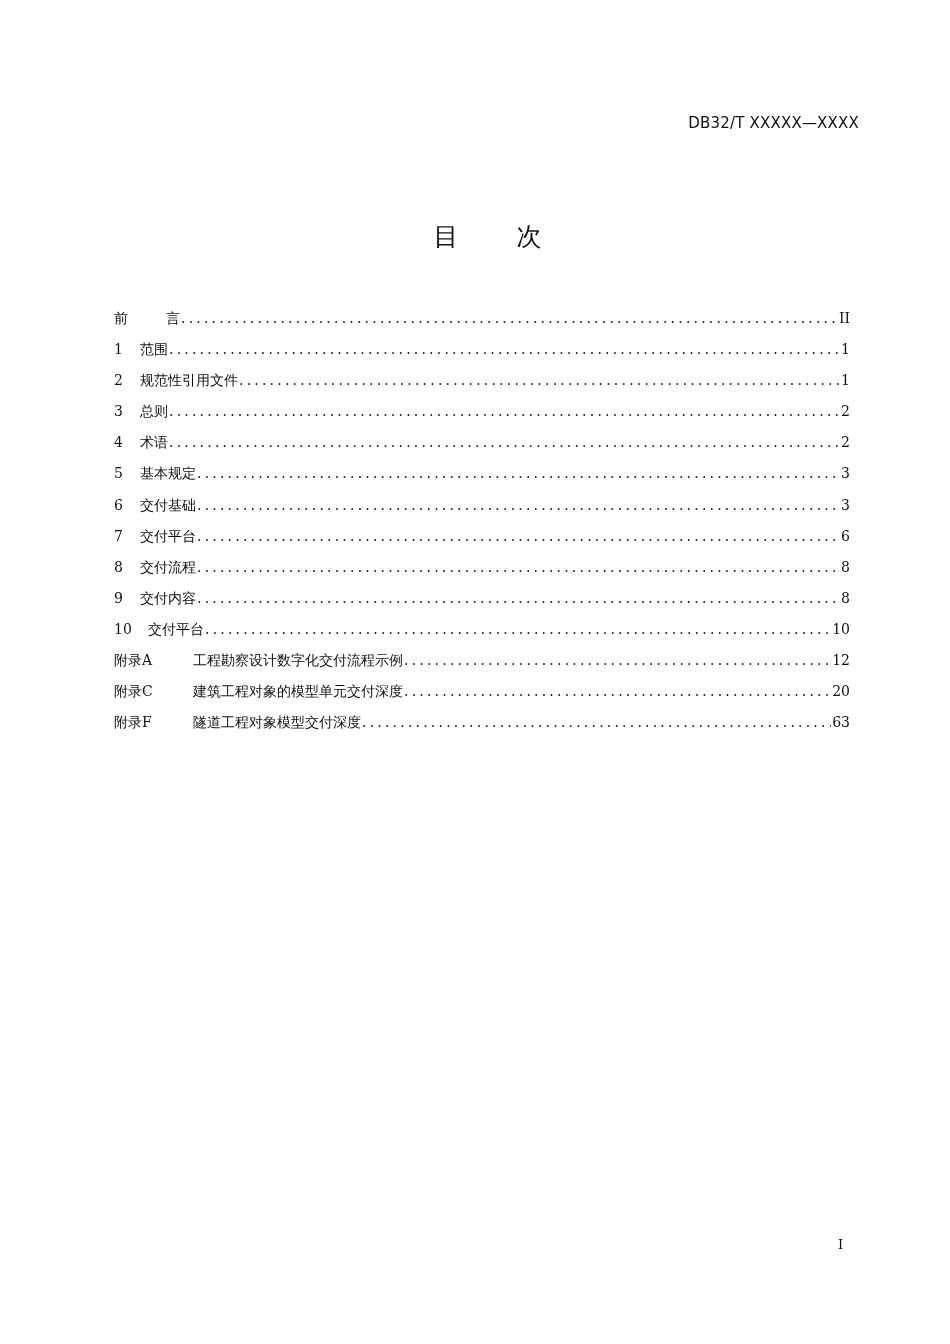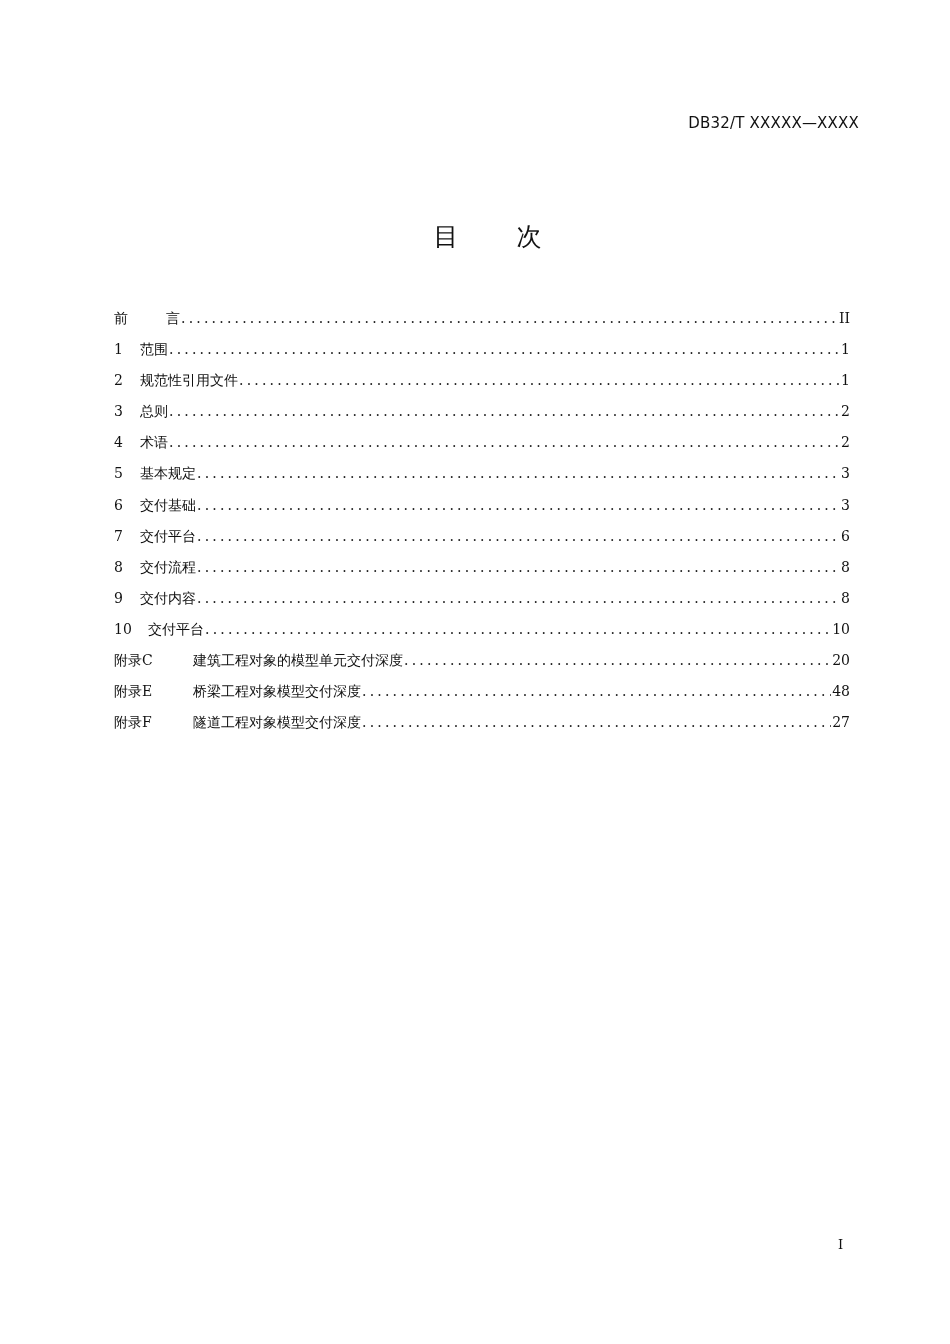--- a/index.html
+++ b/index.html
@@ -94,32 +94,32 @@
     <span class="dots"></span>
     <span class="page">8</span>
   </div>
   <div class="toc-row">
     <span class="num num-chapter-wide">10</span>
     <span class="label">交付平台</span>
     <span class="dots"></span>
     <span class="page">10</span>
   </div>
   <div class="toc-row">
+    <span class="num num-appendix">附录A</span>
+    <span class="label">工程勘察设计数字化交付流程示例</span>
+    <span class="dots"></span>
+    <span class="page">12</span>
+  </div>
+  <div class="toc-row">
     <span class="num num-appendix">附录C</span>
     <span class="label">建筑工程对象的模型单元交付深度</span>
     <span class="dots"></span>
     <span class="page">20</span>
   </div>
   <div class="toc-row">
-    <span class="num num-appendix">附录E</span>
-    <span class="label">桥梁工程对象模型交付深度</span>
-    <span class="dots"></span>
-    <span class="page">48</span>
-  </div>
-  <div class="toc-row">
     <span class="num num-appendix">附录F</span>
     <span class="label">隧道工程对象模型交付深度</span>
     <span class="dots"></span>
-    <span class="page">27</span>
+    <span class="page">63</span>
   </div>
 </div>
 
 <div class="page-footer">I</div>
 
 </body></html>

